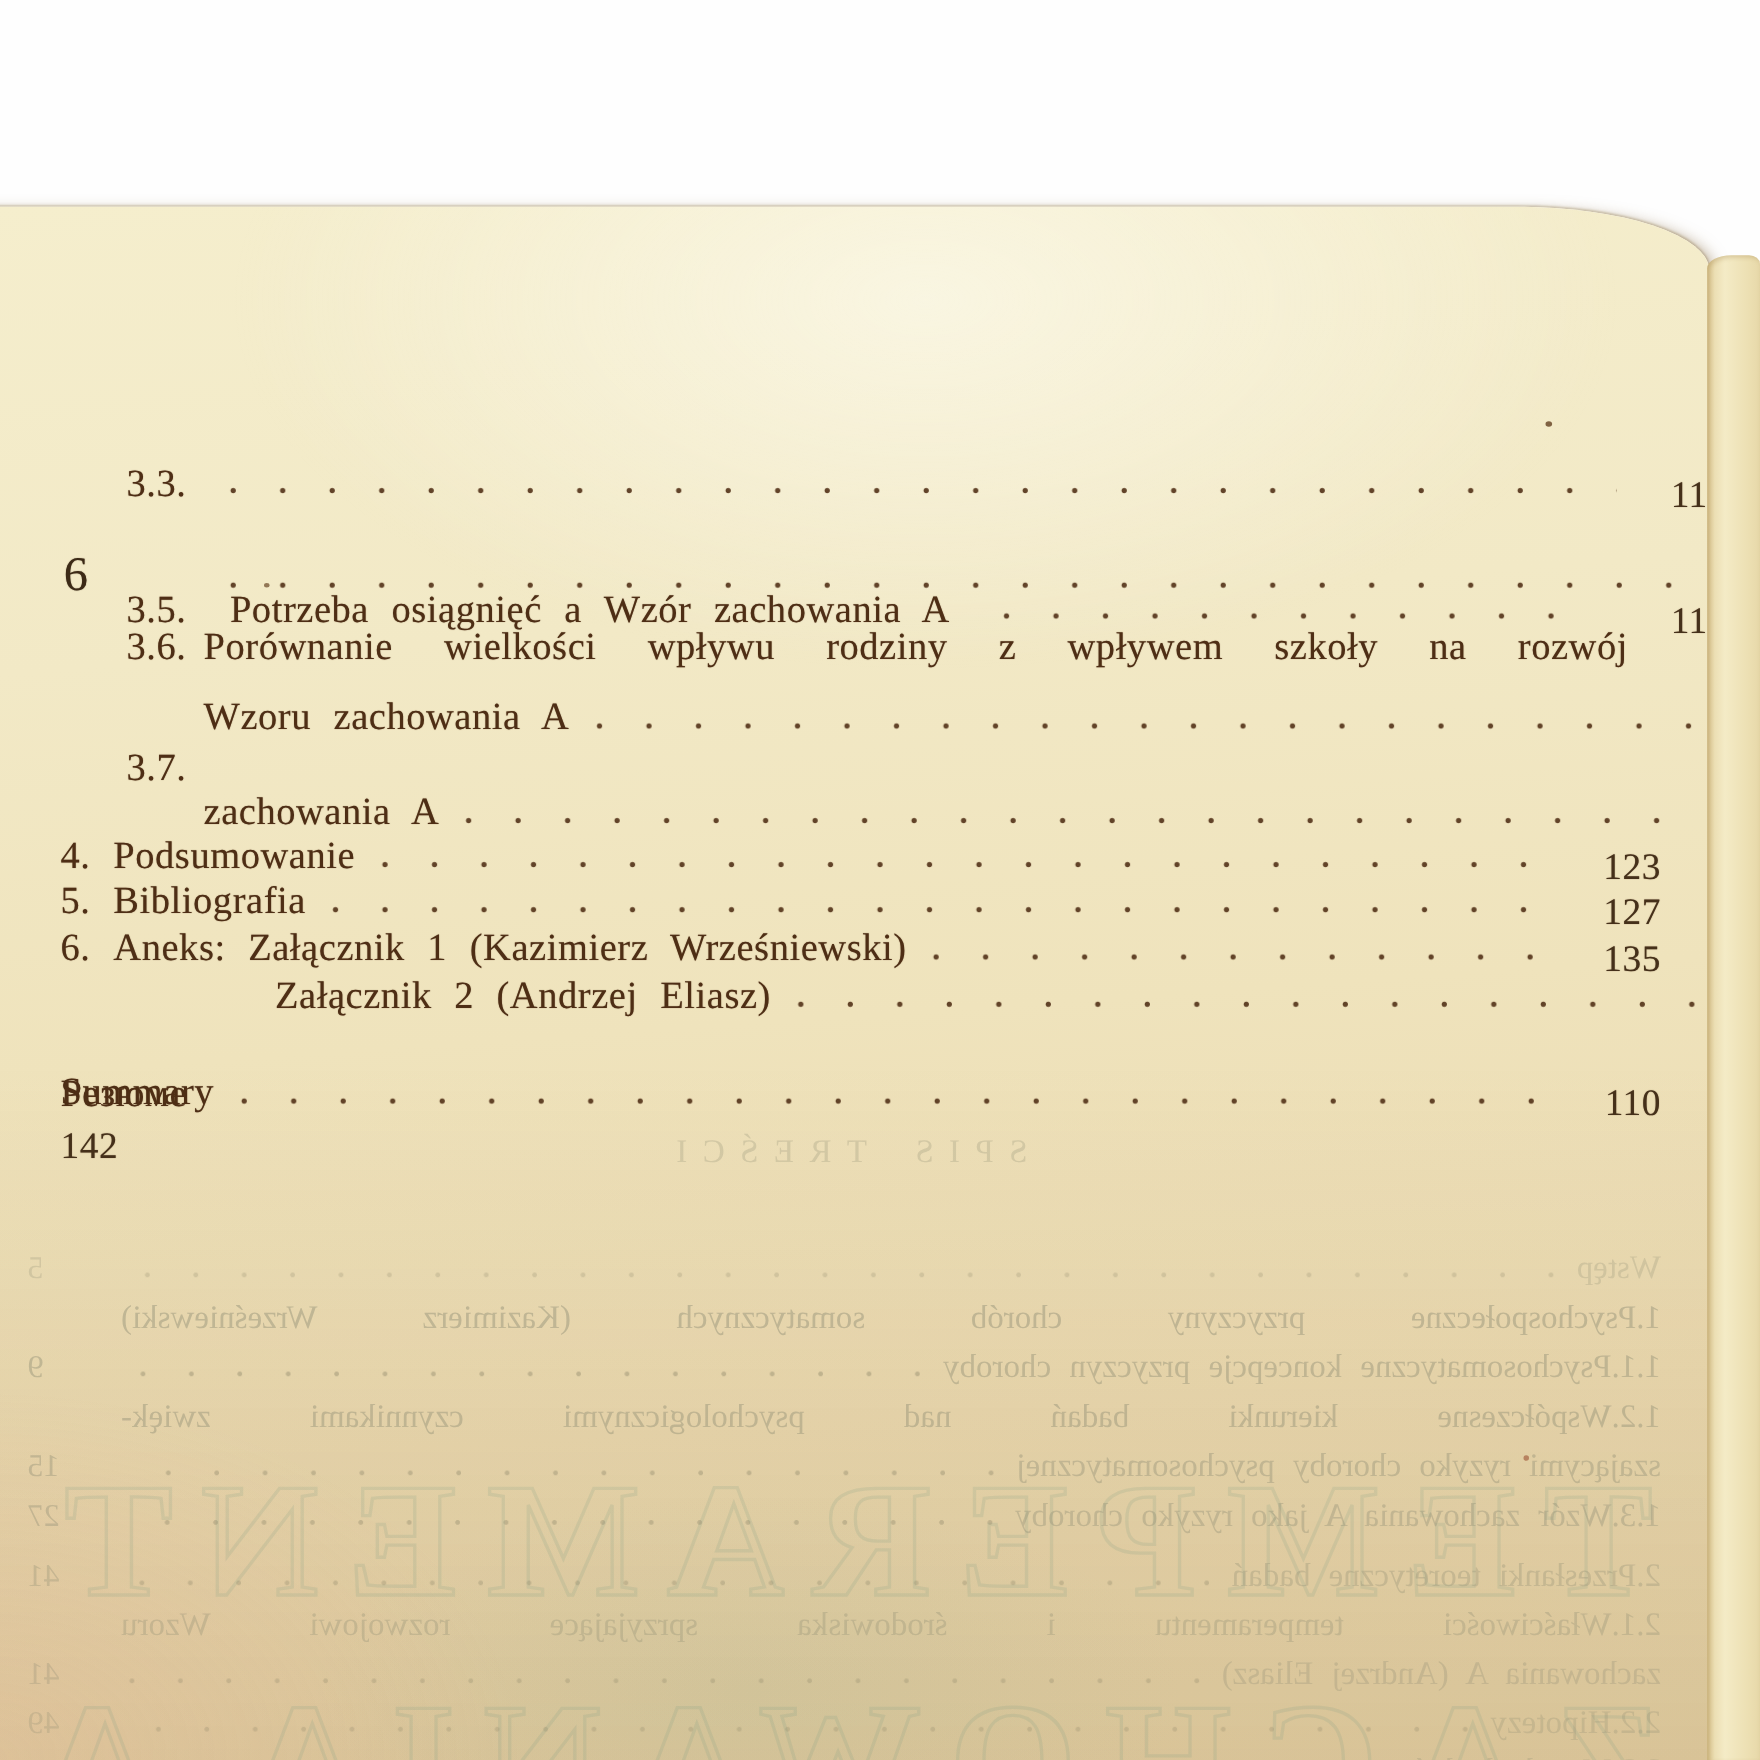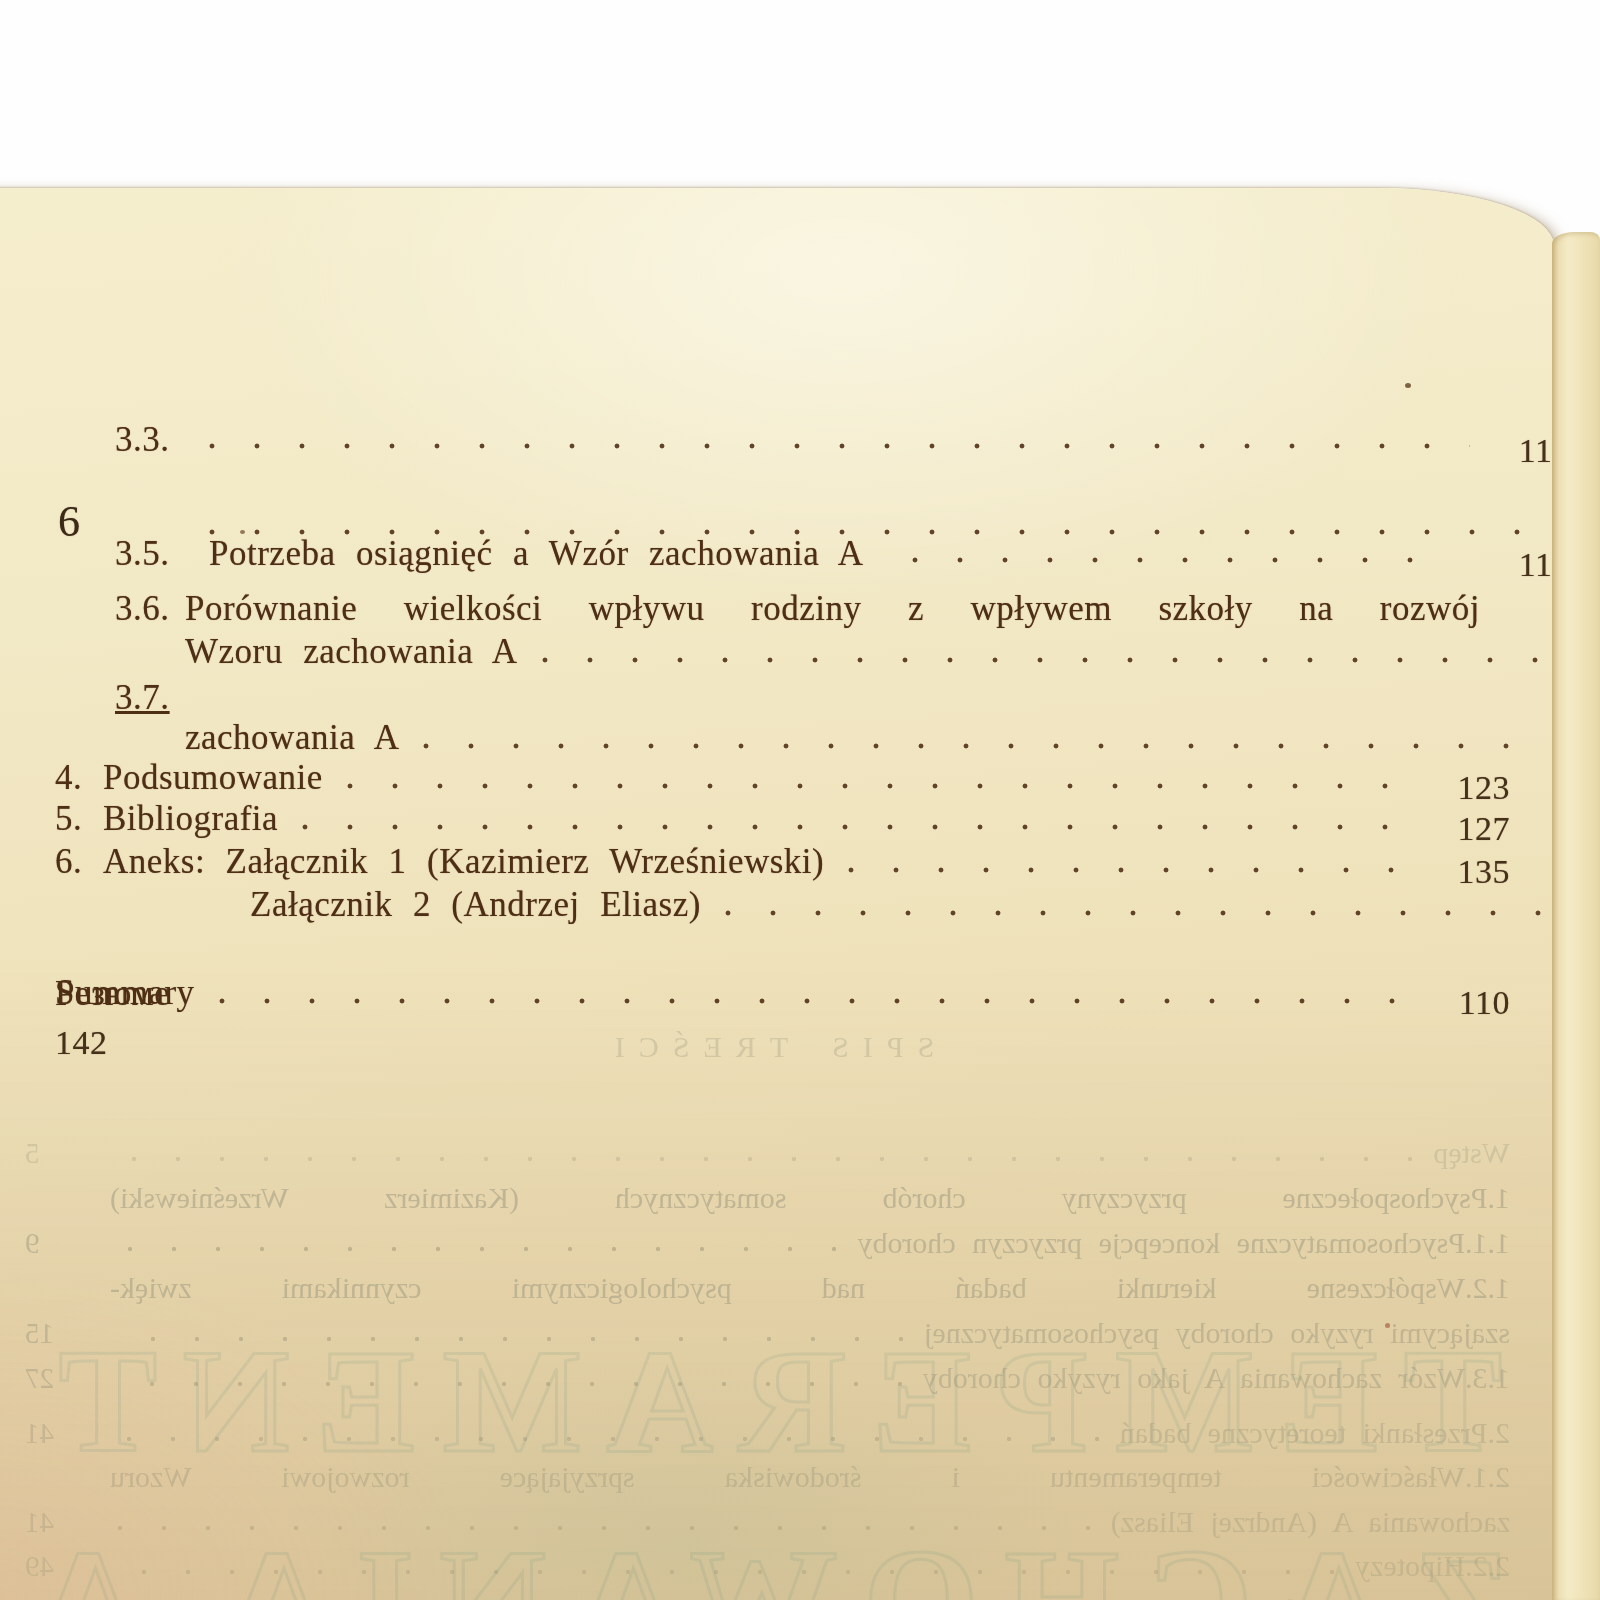--- a/index.html
+++ b/index.html
@@ -167,30 +167,30 @@
         <div class="row indent-cont" style="top: 316px;">
           <span class="leader"></span>
           <span class="num">115</span>
         </div>
         <div class="row indent-sub" style="top: 344px; gap: 24px;">
           <span class="label">3.5.</span>
           <span class="text">Potrzeba osiągnięć a Wzór zachowania A</span>
           <span class="leader"></span>
           <span class="num">116</span>
         </div>
-        <div class="row indent-sub justify" style="top: 399px;">
+        <div class="row indent-sub justify" style="top: 378px;">
           <span class="label">3.6.</span>
           <span class="text">Porównanie wielkości wpływu rodziny z wpływem szkoły na rozwój</span>
         </div>
         <div class="row indent-cont" style="top: 444px;">
           <span class="text">Wzoru zachowania A</span>
           <span class="leader"></span>
           <span class="num">117</span>
         </div>
-        <div class="row indent-sub justify" style="top: 488px; text-decoration: underline;">
+        <div class="row indent-sub justify" style="top: 488px;">
           <span class="label">3.7.</span>
         </div>
         <div class="row indent-cont" style="top: 530px;">
           <span class="text">zachowania A</span>
           <span class="leader"></span>
           <span class="num">120</span>
         </div>
         <div class="row indent-top" style="top: 570px;">
           <span class="label">4.</span>
           <span class="text">Podsumowanie</span>

